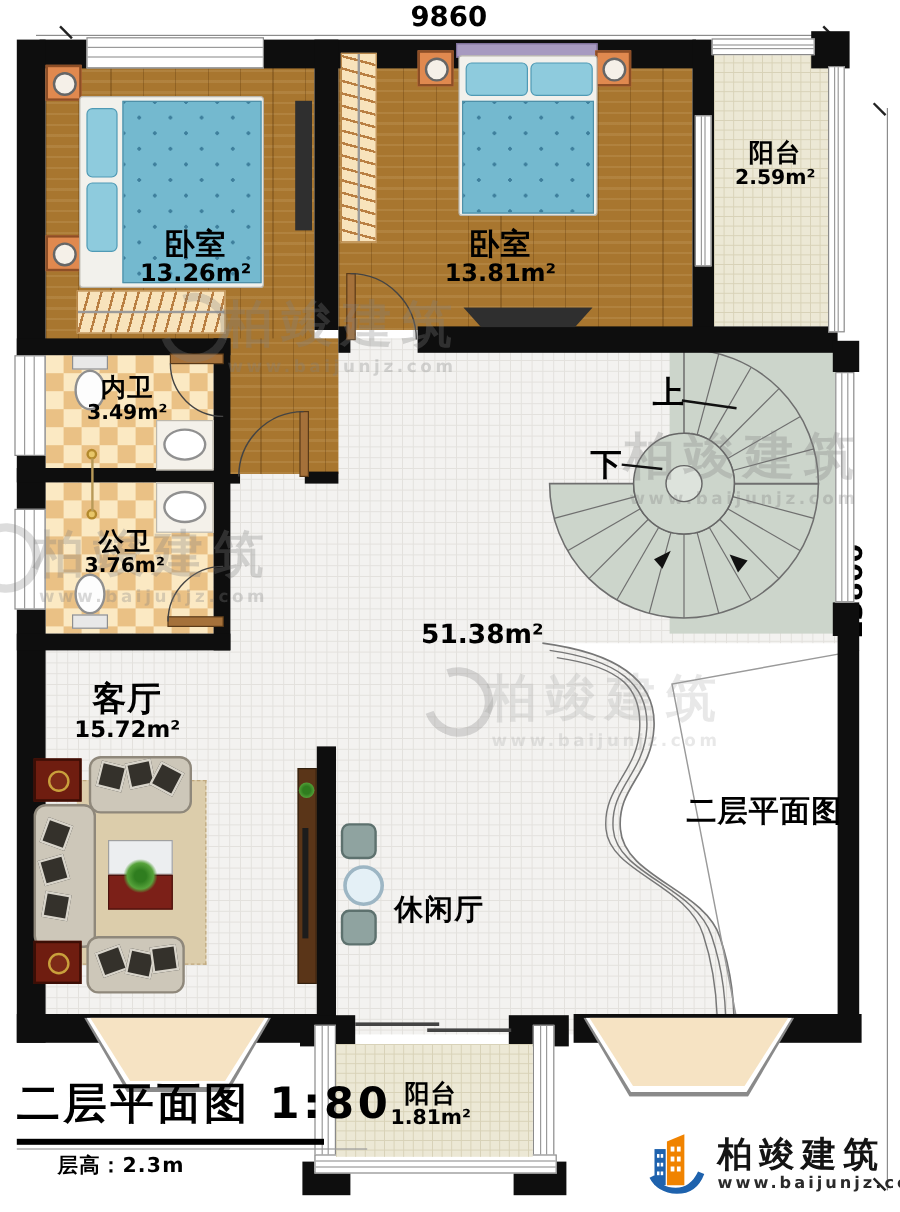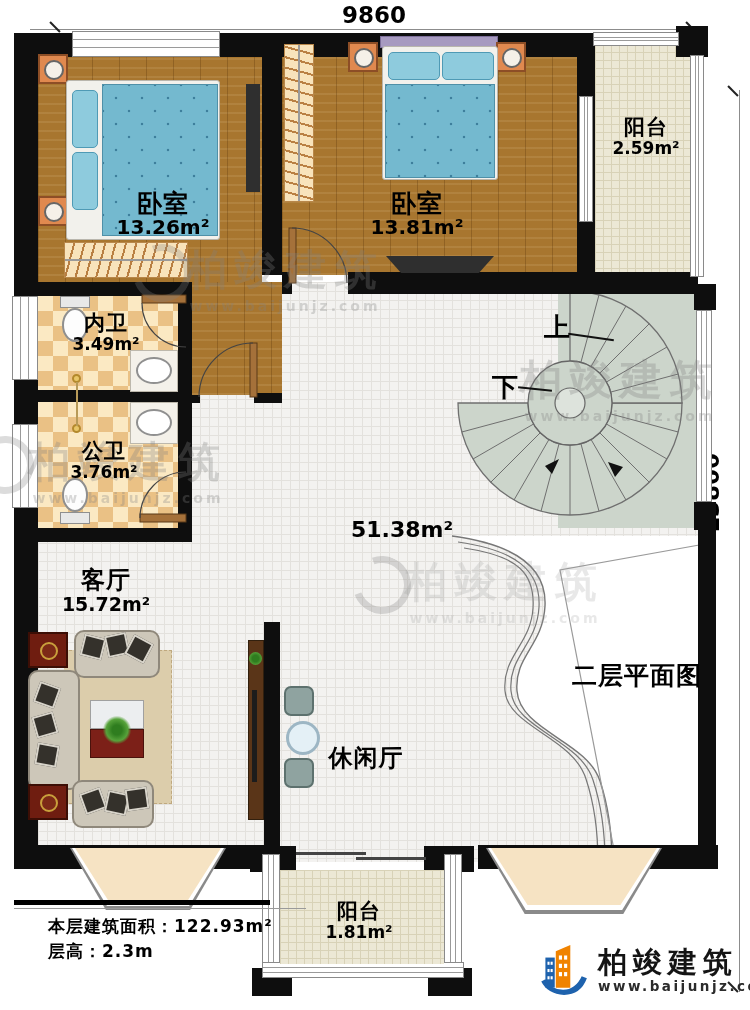--- a/index.html
+++ b/index.html
@@ -285,44 +285,45 @@
     <div class="rarea">3.49m²</div>
   </div>
   <div class="rlabel sm" style="left:104px;top:440px">
     <div class="rname">公卫</div>
     <div class="rarea">3.76m²</div>
   </div>
   <div class="rlabel" style="left:402px;top:518px">
     <div class="rarea" style="font-size:22px">51.38m²</div>
   </div>
   <div class="rlabel sm" style="left:106px;top:568px">
-    <div class="rname" style="font-size:24px">客厅</div>
+    <div class="rname" style="font-size:28px">客厅</div>
     <div class="rarea" style="font-size:19px">15.72m²</div>
   </div>
   <div class="rlabel" style="left:366px;top:746px">
     <div class="rname" style="font-size:24px">休闲厅</div>
   </div>
   <div class="rlabel" style="left:637px;top:662px">
     <div class="rname">二层平面图</div>
   </div>
   <div class="rlabel sm" style="left:359px;top:900px">
     <div class="rname">阳台</div>
     <div class="rarea">1.81m²</div>
   </div>
   <div class="stair-label" style="left:544px;top:310px">上</div>
   <div class="stair-label" style="left:492px;top:370px">下</div>
   <div class="leader" style="left:568px;top:336px;width:46px;height:2px;transform:rotate(8deg)"></div>
   <div class="leader" style="left:518px;top:388px;width:34px;height:2px;transform:rotate(6deg)"></div>
 
   <div class="title-block" style="left:14px;top:896px">
+    <div class="title-row">
+      <span>二层平面图</span>
+      <span>1:80</span>
+    </div>
     <div class="title-bar" style="width:256px"></div>
     <div class="title-thin" style="width:292px"></div>
-    <div class="title-info" style="margin-left:34px">
-      <span>本层建筑面积：</span><span>122.93m²</span>
-    </div>
     <div class="title-info" style="margin-left:34px;margin-top:2px">
       <span>层高：</span><span>2.3m</span>
     </div>
   </div>
 
   <div class="brand" style="left:534px;top:942px">
     <svg width="56" height="56" viewBox="0 0 54 54">
       <path d="M7 38 Q13 50 29 51 Q45 51 51 35 L46 33 Q40 46 28 46 Q16 46 11 36 Z" fill="#1e62ad"></path>
       <polygon points="21,9 35,3 35,44 21,44" fill="#f08300"></polygon>
       <rect x="11" y="15" width="9" height="29" fill="#1e62ad"></rect>

